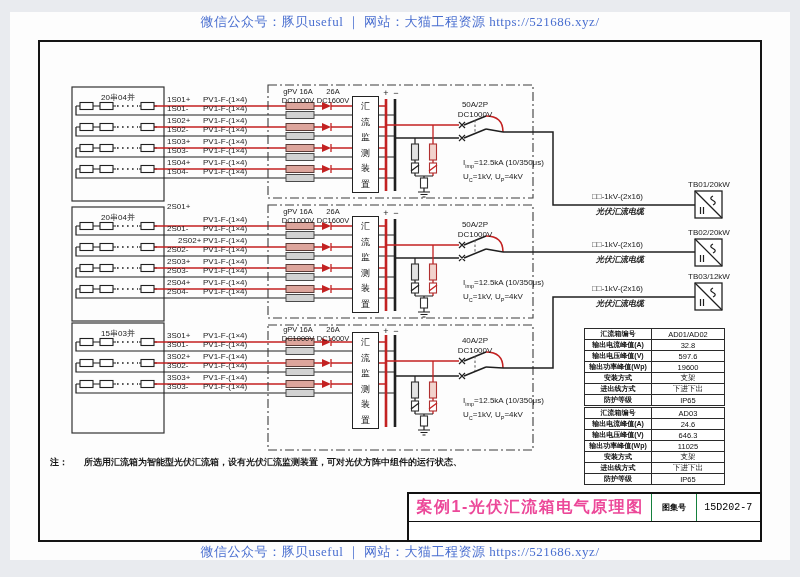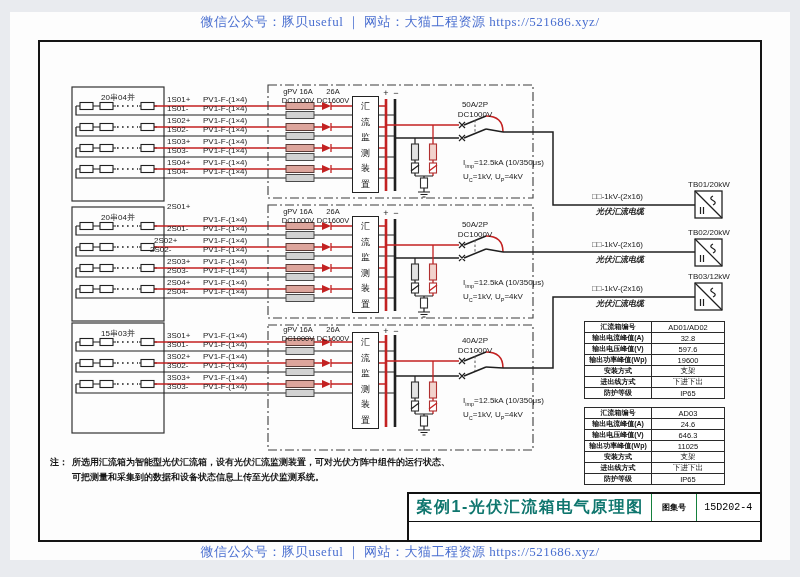--- a/index.html
+++ b/index.html
@@ -31,27 +31,27 @@
   .lbl sub{font-size:5.5px}
   .f75{font-size:7.5px;line-height:8.5px}
   .f9{font-size:9px;line-height:10px}
   .cable-name{font-family:"Liberation Serif",serif;font-style:italic;font-weight:700;color:#222}
   .monitor{position:absolute;left:352px;width:27px;height:97px;box-sizing:border-box;background:#fff;border:1.1px solid #222;z-index:2;font-size:9px;line-height:15.5px;text-align:center;color:#111;padding:2px 6px 0;word-break:break-all}
   .spec{position:absolute;border-collapse:collapse;z-index:4;background:#fff;border:1.5px solid #111}
   .spec td{border:1px solid #2a2a2a;height:10px;padding:0 2px;white-space:nowrap}
   .spec td.k{width:62px;text-align:center;font-size:7px;font-weight:700;color:#111}
   .spec td.v{width:68px;text-align:center;font-size:7.5px;color:#111}
   .notes{position:absolute;left:50px;top:455px;z-index:3;font-size:9px;line-height:14.5px;font-weight:600;color:#161616}
-  .notes .body{position:absolute;left:22px;top:0;width:360px;white-space:nowrap}
+  .notes .body{position:absolute;left:34px;top:0;width:360px;white-space:nowrap}
   .tblock{position:absolute;left:407px;top:492px;width:355px;height:50px;box-sizing:border-box;border:2px solid #111;background:#fff;z-index:5;display:flex;flex-direction:column}
   .tb-r1{display:flex;height:28px;border-bottom:1.5px solid #111;box-sizing:border-box}
   .tb-r2{display:flex;flex:1}
   .tb-c{box-sizing:border-box;border-left:1px solid #15803d;display:flex;align-items:center;justify-content:center;overflow:hidden}
   .tb-c:first-child{border-left:none}
-  .tb-title{width:245px;font-size:16px;font-weight:700;letter-spacing:1.5px;color:#0f766e}
+  .tb-title{width:245px;font-size:16px;font-weight:700;letter-spacing:1.5px;color:#ec4899}
   .tb-alab{width:45px;font-size:8px;font-weight:700}
   .tb-ano{width:65px;font-size:10px;font-family:"Liberation Mono",monospace}
   .tb-s{font-size:8px;font-weight:700}
   .tb-n{font-size:8.5px}
 </style>
 </head>
 <body>
 
 <div class="canvas">
   <div class="paper"></div>
@@ -356,23 +356,23 @@
   <div class="lbl c f9" style="left:380px;top:208px;width:12px">+</div>
   <div class="lbl c f9" style="left:390px;top:208px;width:12px">−</div>
   <div class="lbl c" style="left:441px;top:220px;width:68px">50A/2P</div>
   <div class="lbl c" style="left:441px;top:230px;width:68px">DC1000V</div>
   <div class="lbl" style="left:463px;top:278px"><span>I</span><sub>imp</sub><span>=12.5kA (10/350μs)</span></div>
   <div class="lbl" style="left:463px;top:292px"><span>U</span><sub>C</sub><span>=1kV, </span><span>U</span><sub>P</sub><span>=4kV</span></div>
   <div class="lbl" style="left:167px;top:202px">2S01+</div>
   <div class="lbl" style="left:203px;top:215px">PV1-F-(1×4)</div>
   <div class="lbl" style="left:167px;top:224px">2S01-</div>
   <div class="lbl" style="left:203px;top:224px">PV1-F-(1×4)</div>
-  <div class="lbl" style="left:154px;top:236px">2S02+</div>
+  <div class="lbl" style="left:178px;top:236px">2S02+</div>
   <div class="lbl" style="left:203px;top:236px">PV1-F-(1×4)</div>
-  <div class="lbl" style="left:150px;top:245px">2S02-</div>
+  <div class="lbl" style="left:167px;top:245px">2S02-</div>
   <div class="lbl" style="left:203px;top:245px">PV1-F-(1×4)</div>
   <div class="lbl" style="left:167px;top:257px">2S03+</div>
   <div class="lbl" style="left:203px;top:257px">PV1-F-(1×4)</div>
   <div class="lbl" style="left:167px;top:266px">2S03-</div>
   <div class="lbl" style="left:203px;top:266px">PV1-F-(1×4)</div>
   <div class="lbl" style="left:167px;top:278px">2S04+</div>
   <div class="lbl" style="left:203px;top:278px">PV1-F-(1×4)</div>
   <div class="lbl" style="left:167px;top:287px">2S04-</div>
   <div class="lbl" style="left:203px;top:287px">PV1-F-(1×4)</div>
 
@@ -403,21 +403,21 @@
   <div class="lbl" style="left:592px;top:192px">□□-1kV-(2x16)</div>
   <div class="lbl cable-name" style="left:596px;top:207px">光伏汇流电缆</div>
   <div class="lbl c" style="left:683px;top:180px;width:52px">TB01/20kW</div>
   <div class="lbl" style="left:592px;top:240px">□□-1kV-(2x16)</div>
   <div class="lbl cable-name" style="left:596px;top:255px">光伏汇流电缆</div>
   <div class="lbl c" style="left:683px;top:228px;width:52px">TB02/20kW</div>
   <div class="lbl" style="left:592px;top:284px">□□-1kV-(2x16)</div>
   <div class="lbl cable-name" style="left:596px;top:299px">光伏汇流电缆</div>
   <div class="lbl c" style="left:683px;top:272px;width:52px">TB03/12kW</div>
 
-  <table class="spec" style="left:584px;top:321px">
+  <table class="spec" style="left:584px;top:328px">
     <tbody>
         <tr>
           <td class="k">汇流箱编号</td>
           <td class="v">AD01/AD02</td>
         </tr>
     <tr>
           <td class="k">输出电流峰值(A)</td>
           <td class="v">32.8</td>
         </tr>
     <tr>
@@ -472,26 +472,25 @@
           <td class="k">防护等级</td>
           <td class="v">IP65</td>
         </tr>
   </tbody>
     </table>
 
   <div class="notes">
     <span>注：</span>
     <div class="body">
       <div>所选用汇流箱为智能型光伏汇流箱，设有光伏汇流监测装置，可对光伏方阵中组件的运行状态、</div>
-      <div>可把测量和采集到的数据和设备状态信息上传至光伏监测系统。</div>
     </div>
   </div>
 
   <div class="tblock">
     <div class="tb-r1">
       <div class="tb-c tb-title">案例1-光伏汇流箱电气原理图</div>
       <div class="tb-c tb-alab">图集号</div>
-      <div class="tb-c tb-ano">15D202-4</div>
+      <div class="tb-c tb-ano">15D202-7</div>
     </div>
   </div>
 
   <div class="wm" style="top:543px">微信公众号：豚贝useful ｜ 网站：大猫工程资源 https://521686.xyz/</div>
 </div>
 
 </body></html>

